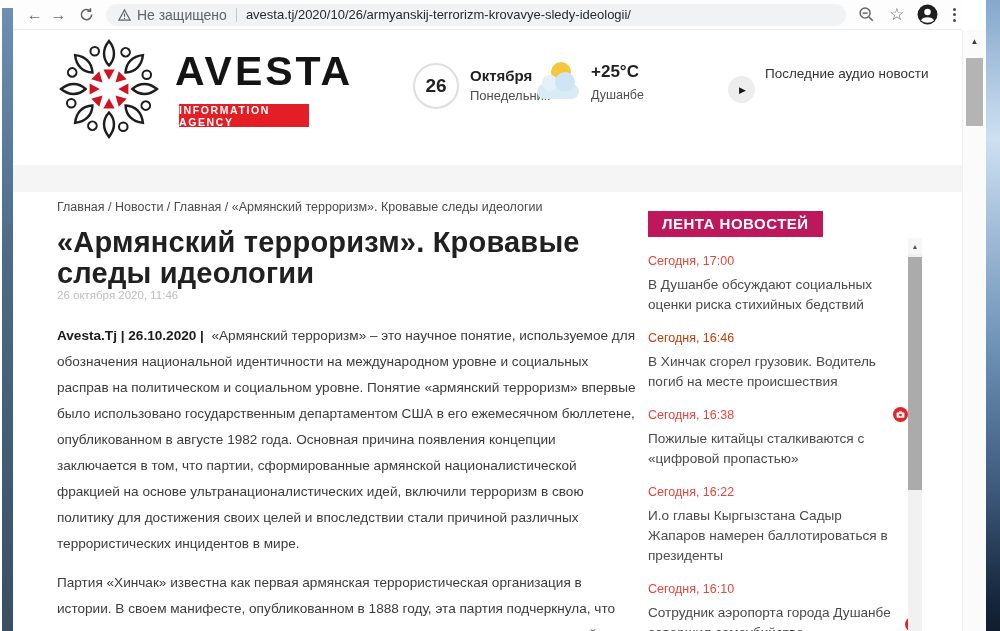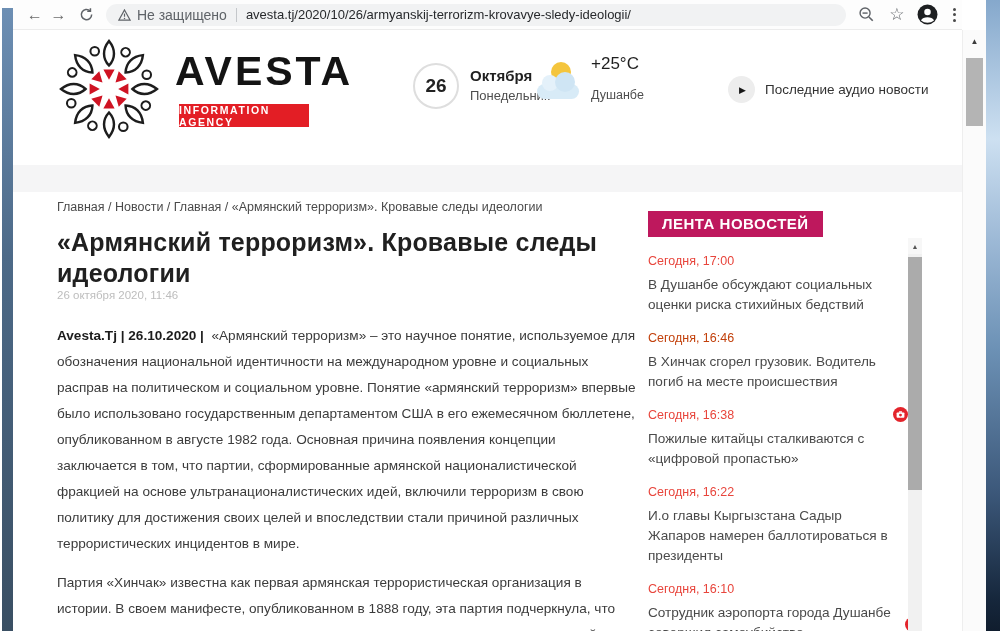--- a/index.html
+++ b/index.html
@@ -52,34 +52,34 @@
   .weekday { position:absolute; left:457px; top:58px; font-size:13px; color:#4e4e4e; }
   .weather { position:absolute; left:522px; top:31px; width:48px; height:42px; }
   .weather .sun { position:absolute; left:16px; top:1px; width:20px; height:20px;
     border-radius:50%; background:#f4c53d; }
   .weather .cloud { position:absolute; left:2px; bottom:4px; width:42px; height:15px;
     background:#d8ebf7; border-radius:8px; }
   .weather .cloud::before { content:""; position:absolute; left:5px; top:-9px; width:16px; height:16px;
     border-radius:50%; background:#e4f1fa; }
   .weather .cloud::after { content:""; position:absolute; left:18px; top:-12px; width:20px; height:20px;
     border-radius:50%; background:#cfe5f4; }
-  .temp { position:absolute; left:578px; top:24px; font-size:17px; font-weight:normal; color:#1f1f1f; }
+  .temp { position:absolute; left:578px; top:32px; font-size:17px; font-weight:bold; color:#1f1f1f; }
   .city { position:absolute; left:578px; top:58px; font-size:12.5px; color:#4e4e4e; }
   .audio-play { position:absolute; left:715px; top:46px; width:27px; height:27px; border-radius:50%;
     background:#ededed; display:flex; align-items:center; justify-content:center;
     font-size:9px; color:#161616; padding-left:2px; }
-  .audio-label { position:absolute; left:752px; top:52px; font-size:13.5px; color:#333; }
+  .audio-label { position:absolute; left:752px; top:36px; font-size:13.5px; color:#333; }
 
   
   .band { position:absolute; left:0; top:135px; width:949px; height:27px; background:#f5f5f6; }
 
   
   .article { position:absolute; left:44px; top:170px; width:580px; }
   .breadcrumb { font-size:12.5px; color:#4a4a4a; }
-  .article h1 { margin-top:13px; font-size:25px; line-height:31px; color:#202020; letter-spacing:0.2px; }
+  .article h1 { margin-top:13px; font-size:29px; line-height:31px; color:#202020; letter-spacing:0.2px; }
   .pubdate { font-size:11.5px; color:#bdbdbd; }
   .article p { margin-top:13px; font-size:13.6px; line-height:26px; color:#3b3b3b; }
   .article p.lead { margin-top:22px; }
   .lead b { color:#1c1c1c; }
 
   
   .sidebar { position:absolute; left:635px; top:175px; width:274px; height:426px; }
   .feed-title { display:inline-block; margin-top:6px; padding:4px 14px 5px;
     color:#fff; font-size:15px; font-weight:bold; letter-spacing:0.5px; }
   .feed-list { margin-top:17px; }

